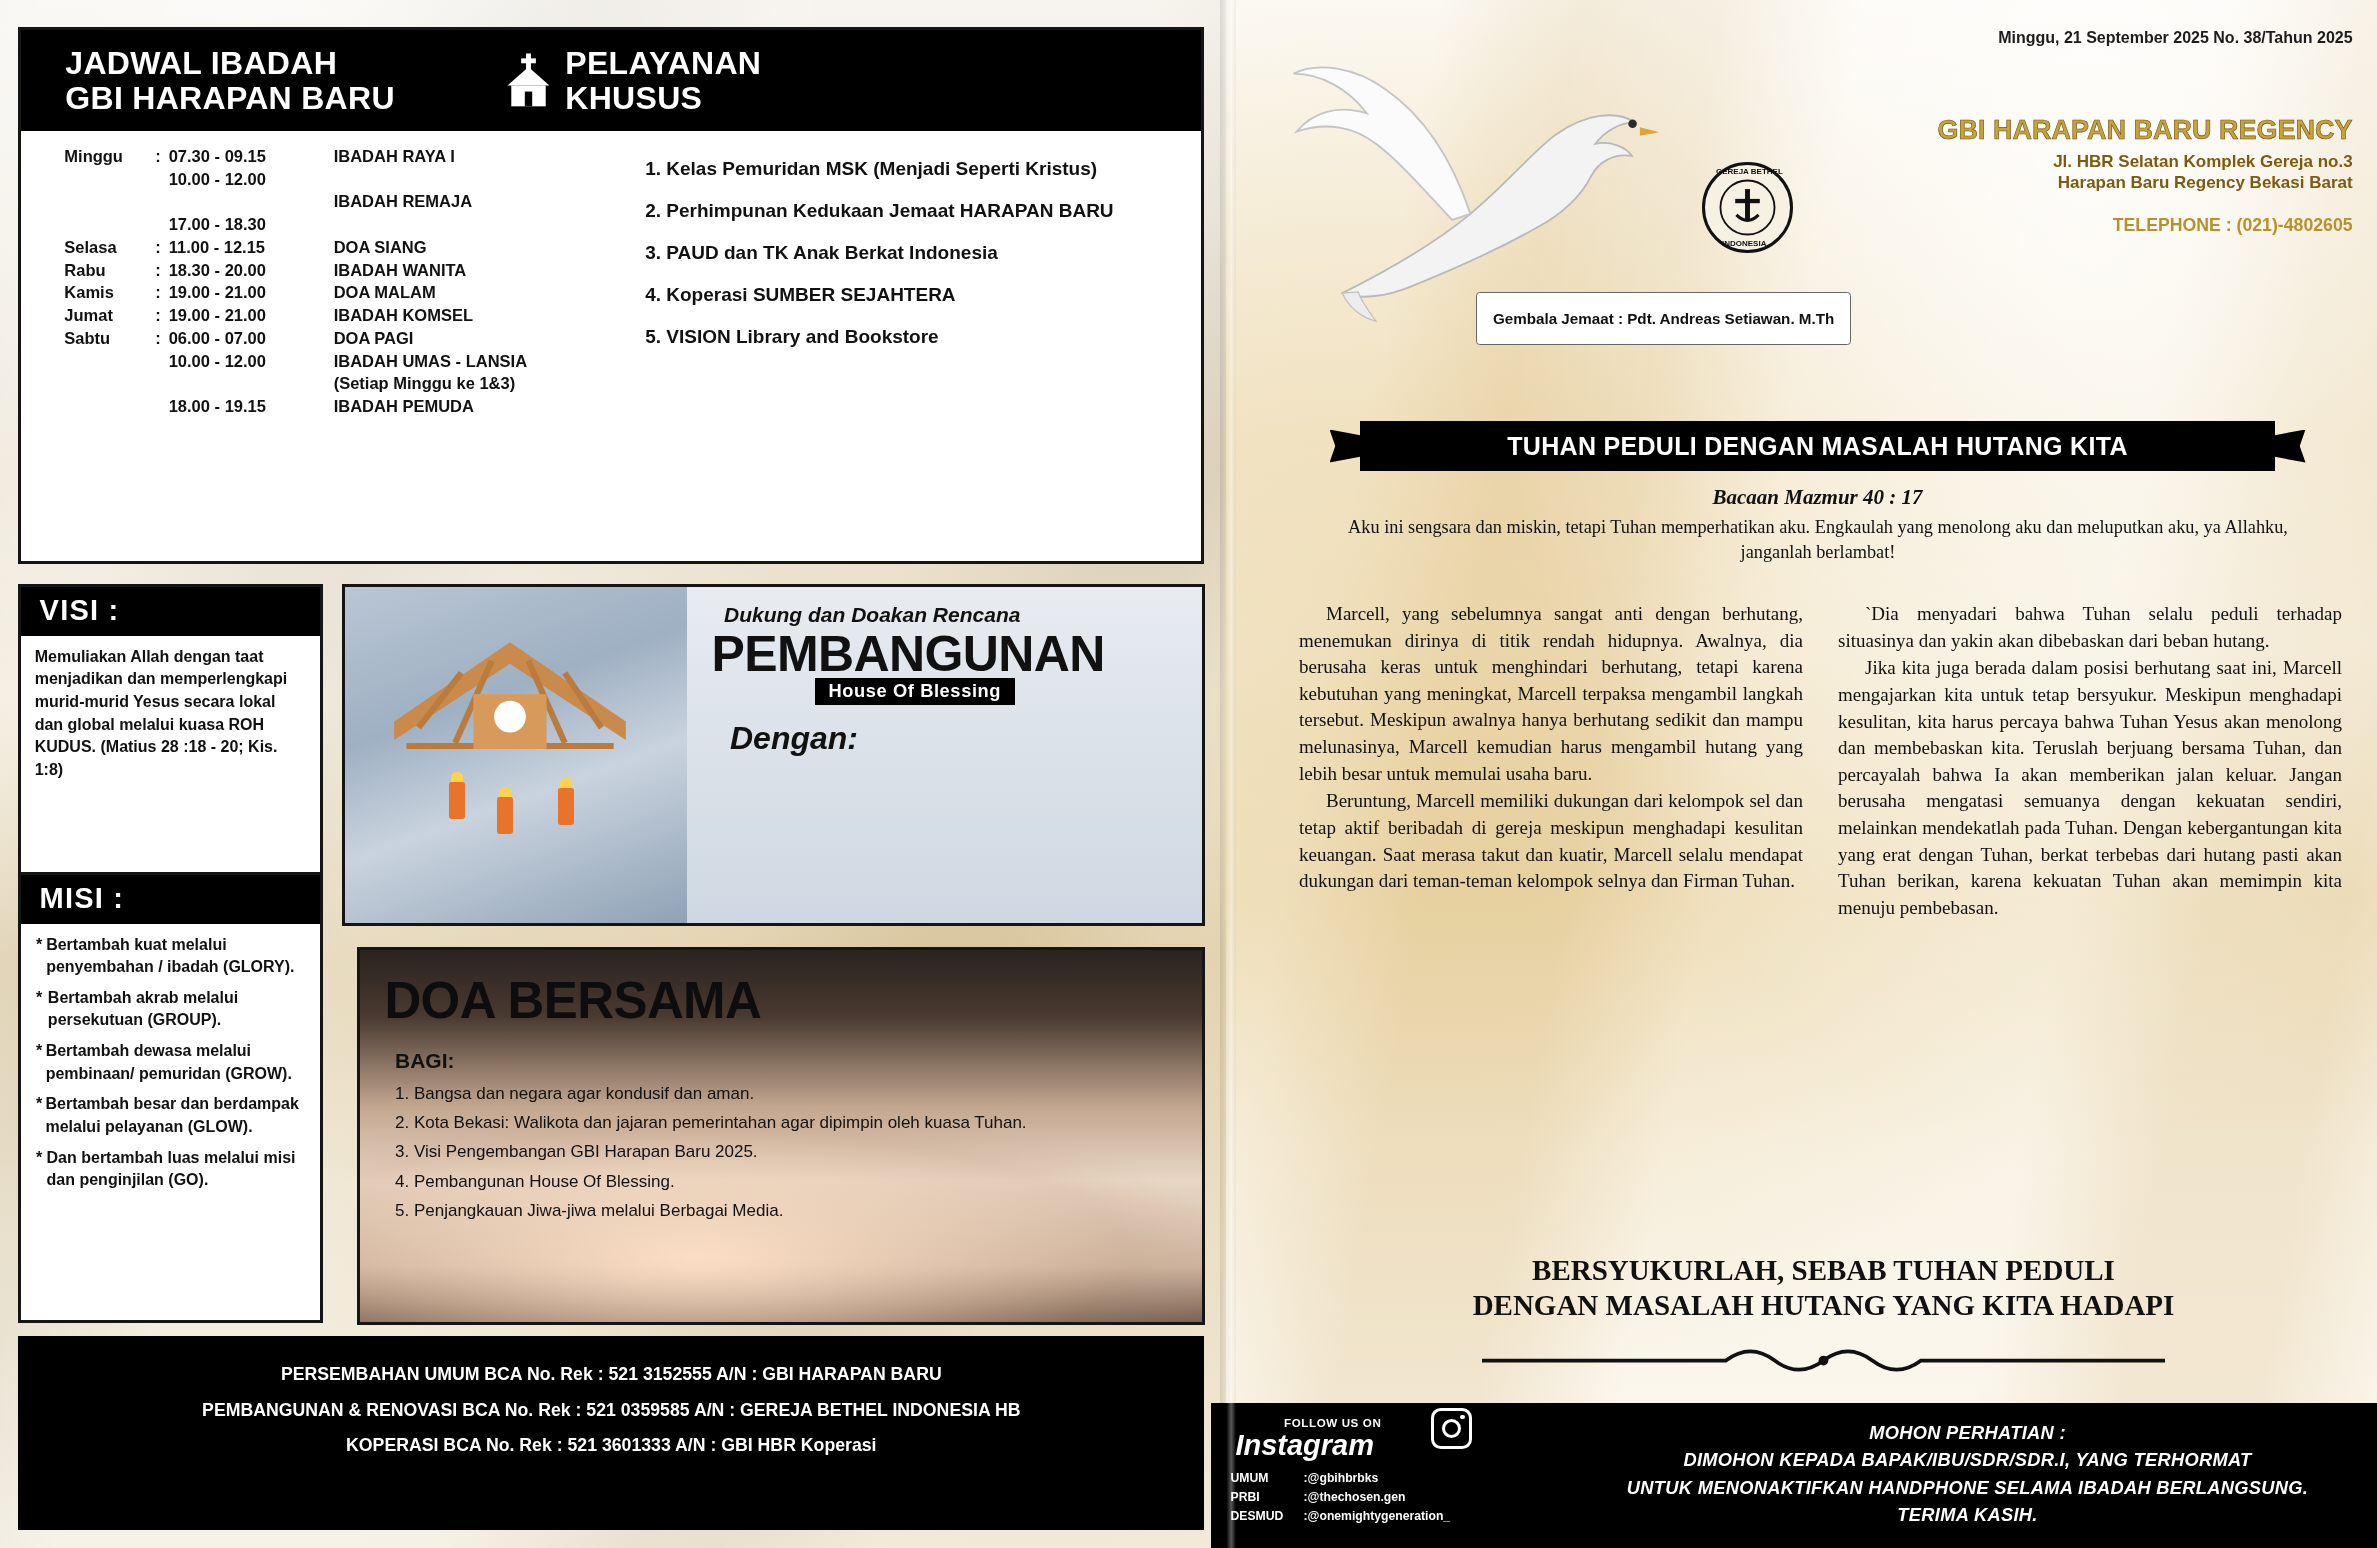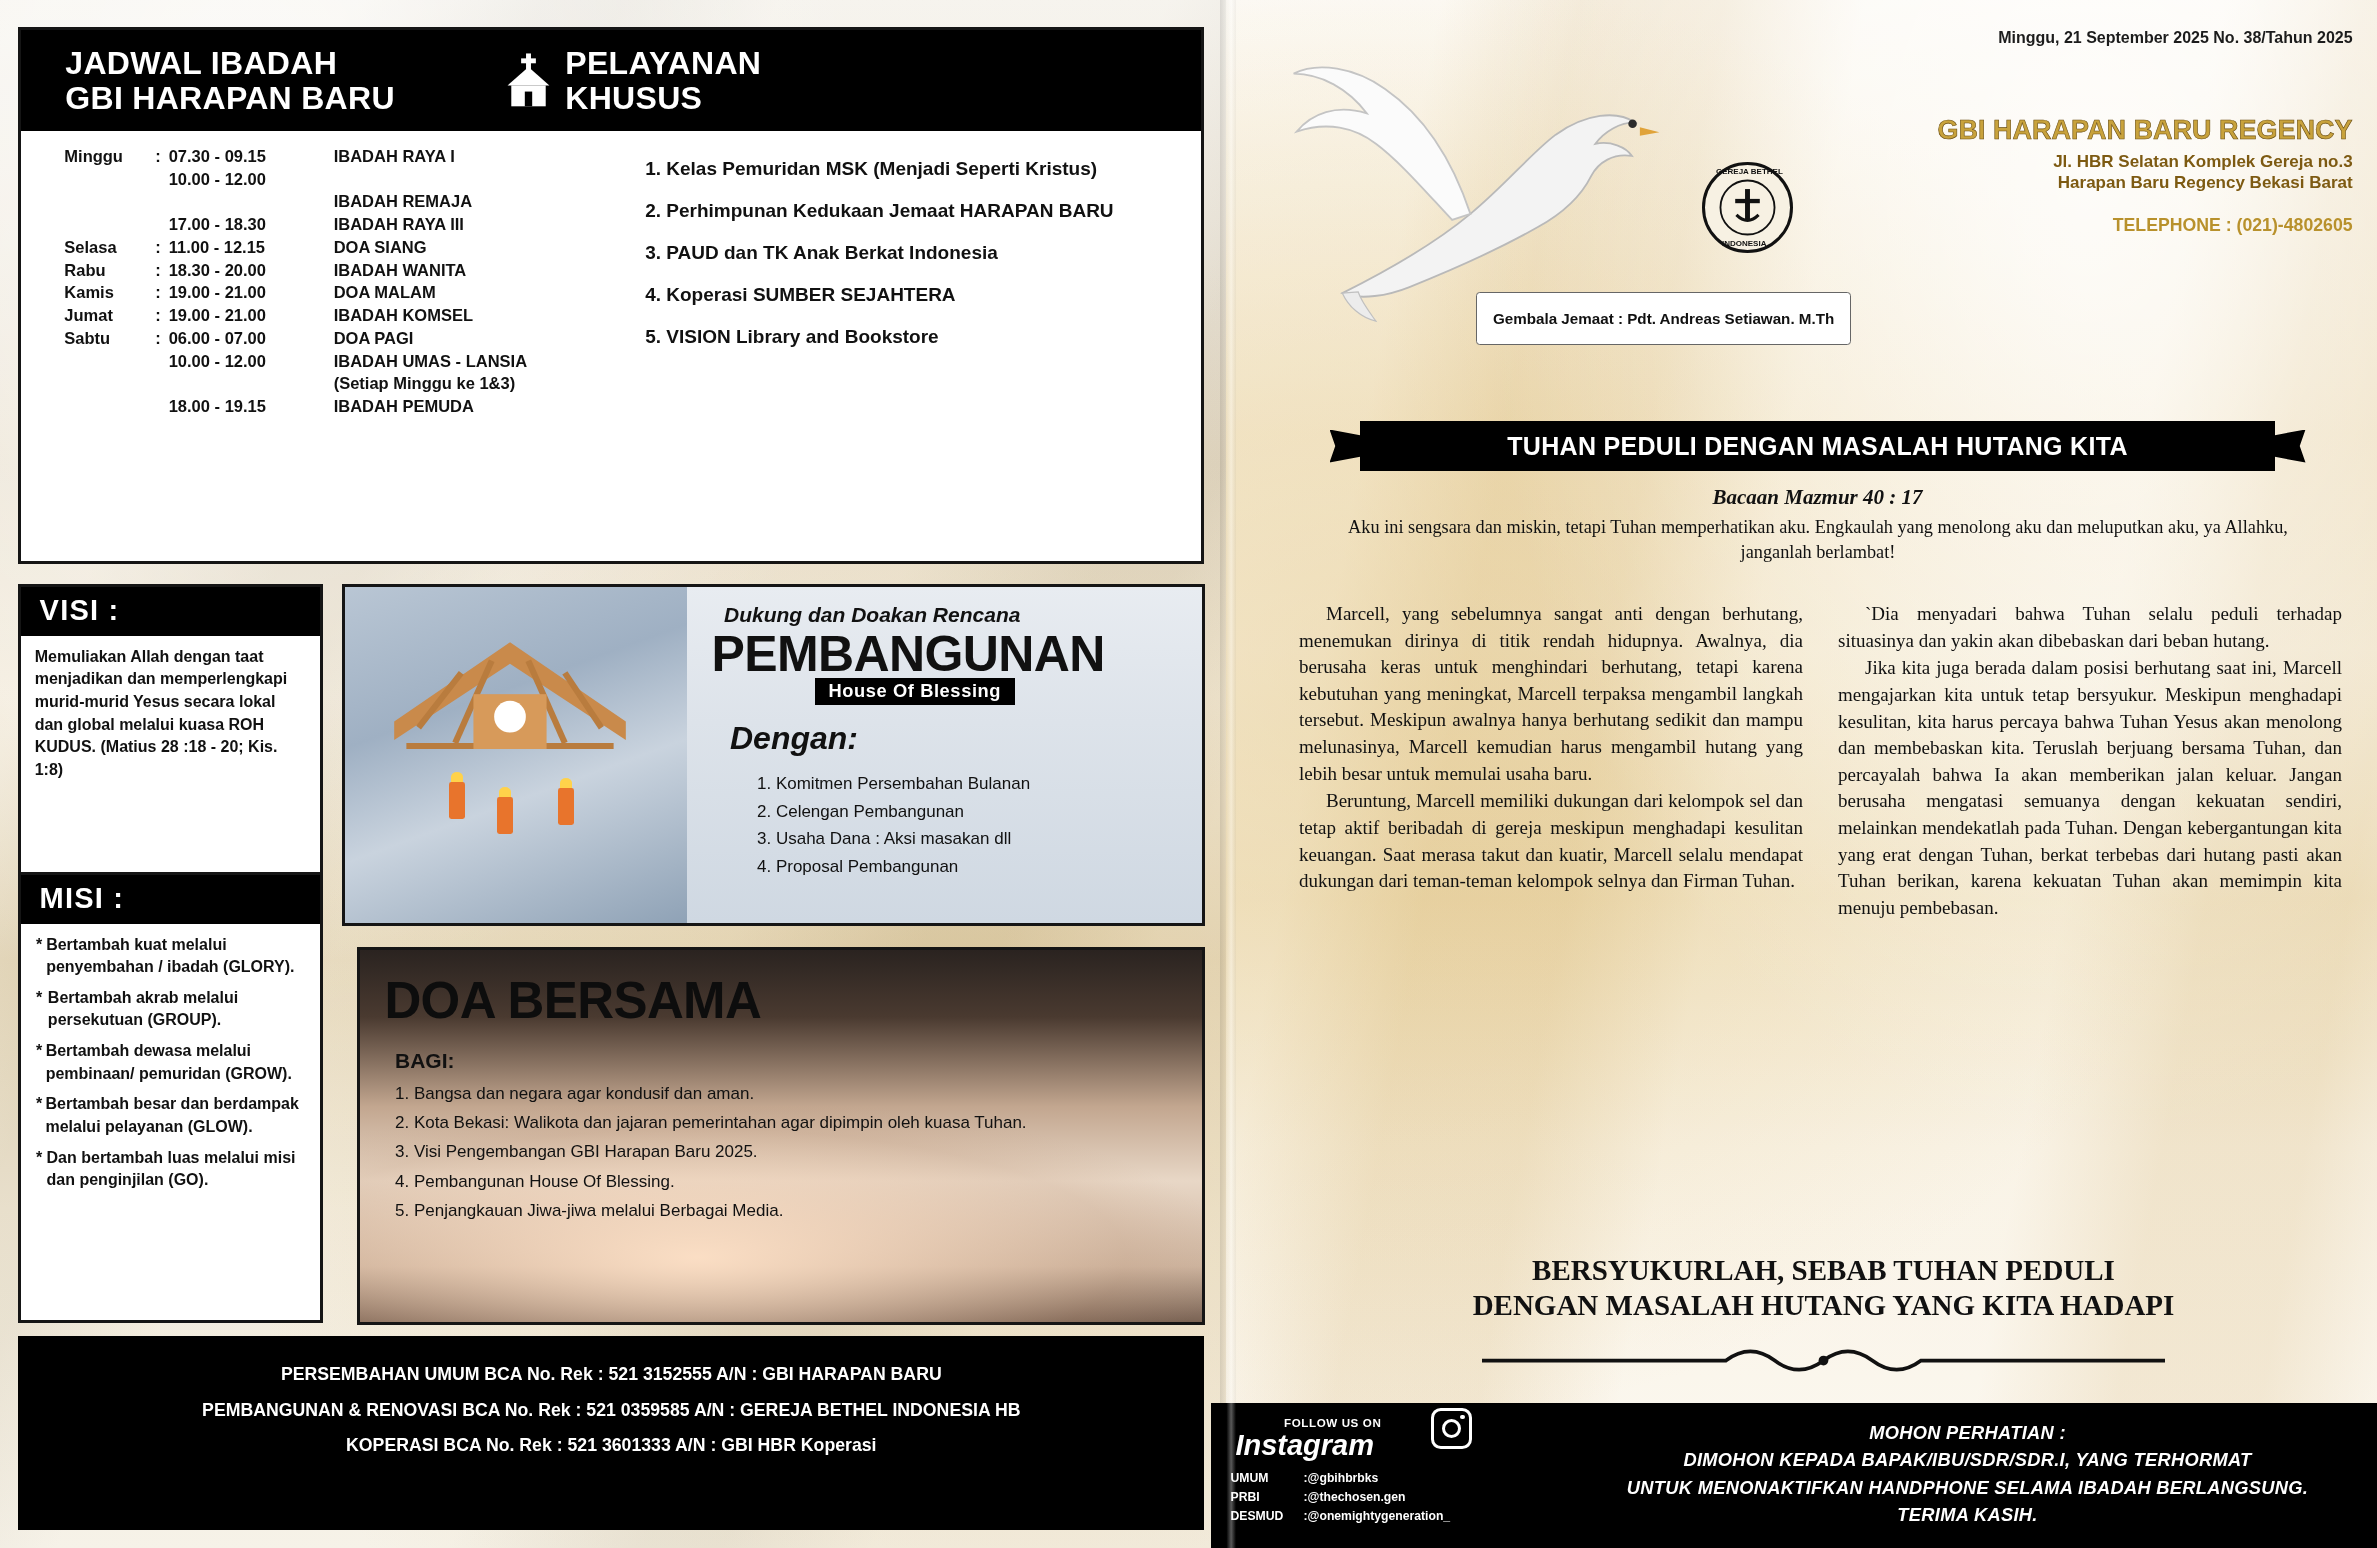--- a/index.html
+++ b/index.html
@@ -305,21 +305,20 @@
             <div class="sched-row">
               <div class="c-day"></div>
               <div class="c-colon"></div>
               <div class="c-time"></div>
               <div class="c-name">IBADAH REMAJA</div>
             </div>
             <div class="sched-row">
               <div class="c-day"></div>
               <div class="c-colon"></div>
               <div class="c-time">17.00 - 18.30</div>
-              <div class="c-name">IBADAH RAYA III</div>
             </div>
             <div class="sched-row">
               <div class="c-day">Selasa</div>
               <div class="c-colon">:</div>
               <div class="c-time">11.00 - 12.15</div>
               <div class="c-name">DOA SIANG</div>
             </div>
             <div class="sched-row">
               <div class="c-day">Rabu</div>
               <div class="c-colon">:</div>
@@ -424,26 +423,20 @@
         </div>
         <div class="worker" style="left:104px;top:195px"></div>
         <div class="worker" style="left:152px;top:210px"></div>
         <div class="worker" style="left:213px;top:201px"></div>
       </div>
       <div class="pemb-right">
         <div class="pemb-title-kicker">Dukung dan Doakan Rencana</div>
         <div class="pemb-title">PEMBANGUNAN</div>
         <div class="pemb-sub">House Of Blessing</div>
         <div class="pemb-dengan">Dengan:</div>
-        <div class="pemb-items" id="pemb-items">
-            <div>1. Komitmen Persembahan Bulanan</div>
-            <div>2. Celengan Pembangunan</div>
-            <div>3. Usaha Dana : Aksi masakan dll</div>
-            <div>4. Proposal Pembangunan</div>
-          </div>
       </div>
     </div>
 
     <div class="doa-card">
       <div class="doa-title">DOA BERSAMA</div>
       <div class="doa-bagi">BAGI:</div>
       <div class="doa-items" id="doa-items">
           <div>1. Bangsa dan negara agar kondusif dan aman.</div>
           <div>2. Kota Bekasi:  Walikota dan jajaran pemerintahan agar dipimpin oleh kuasa Tuhan.</div>
           <div>3. Visi Pengembangan GBI Harapan Baru 2025.</div>

